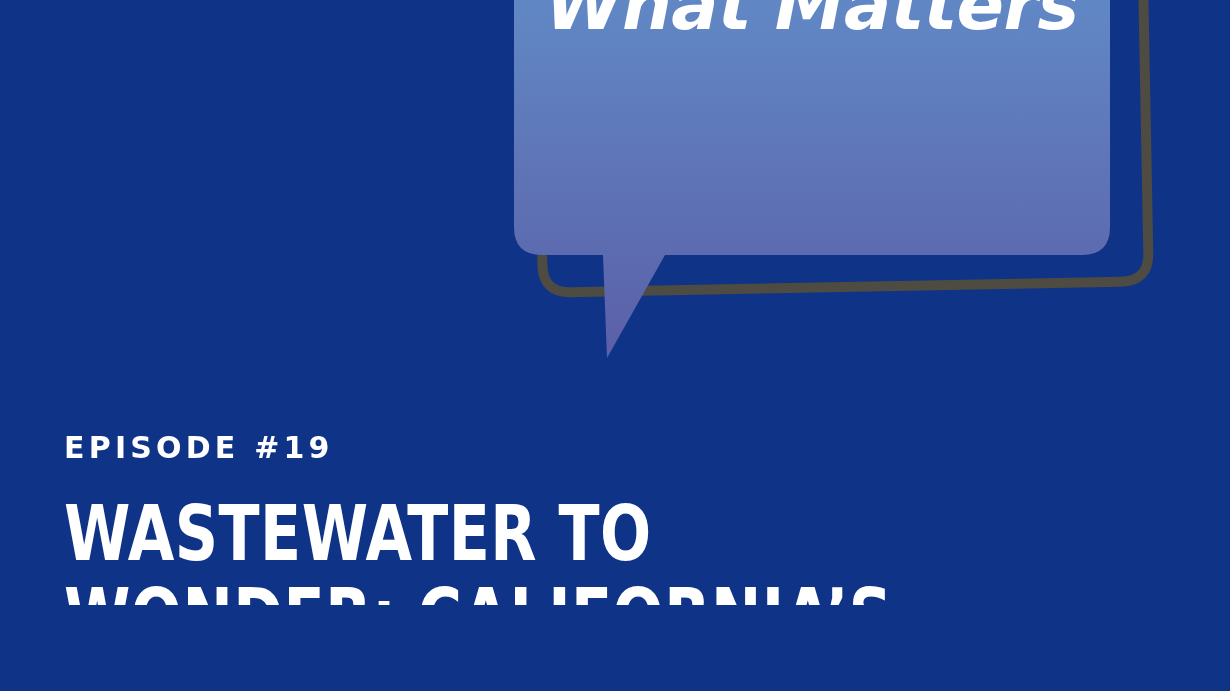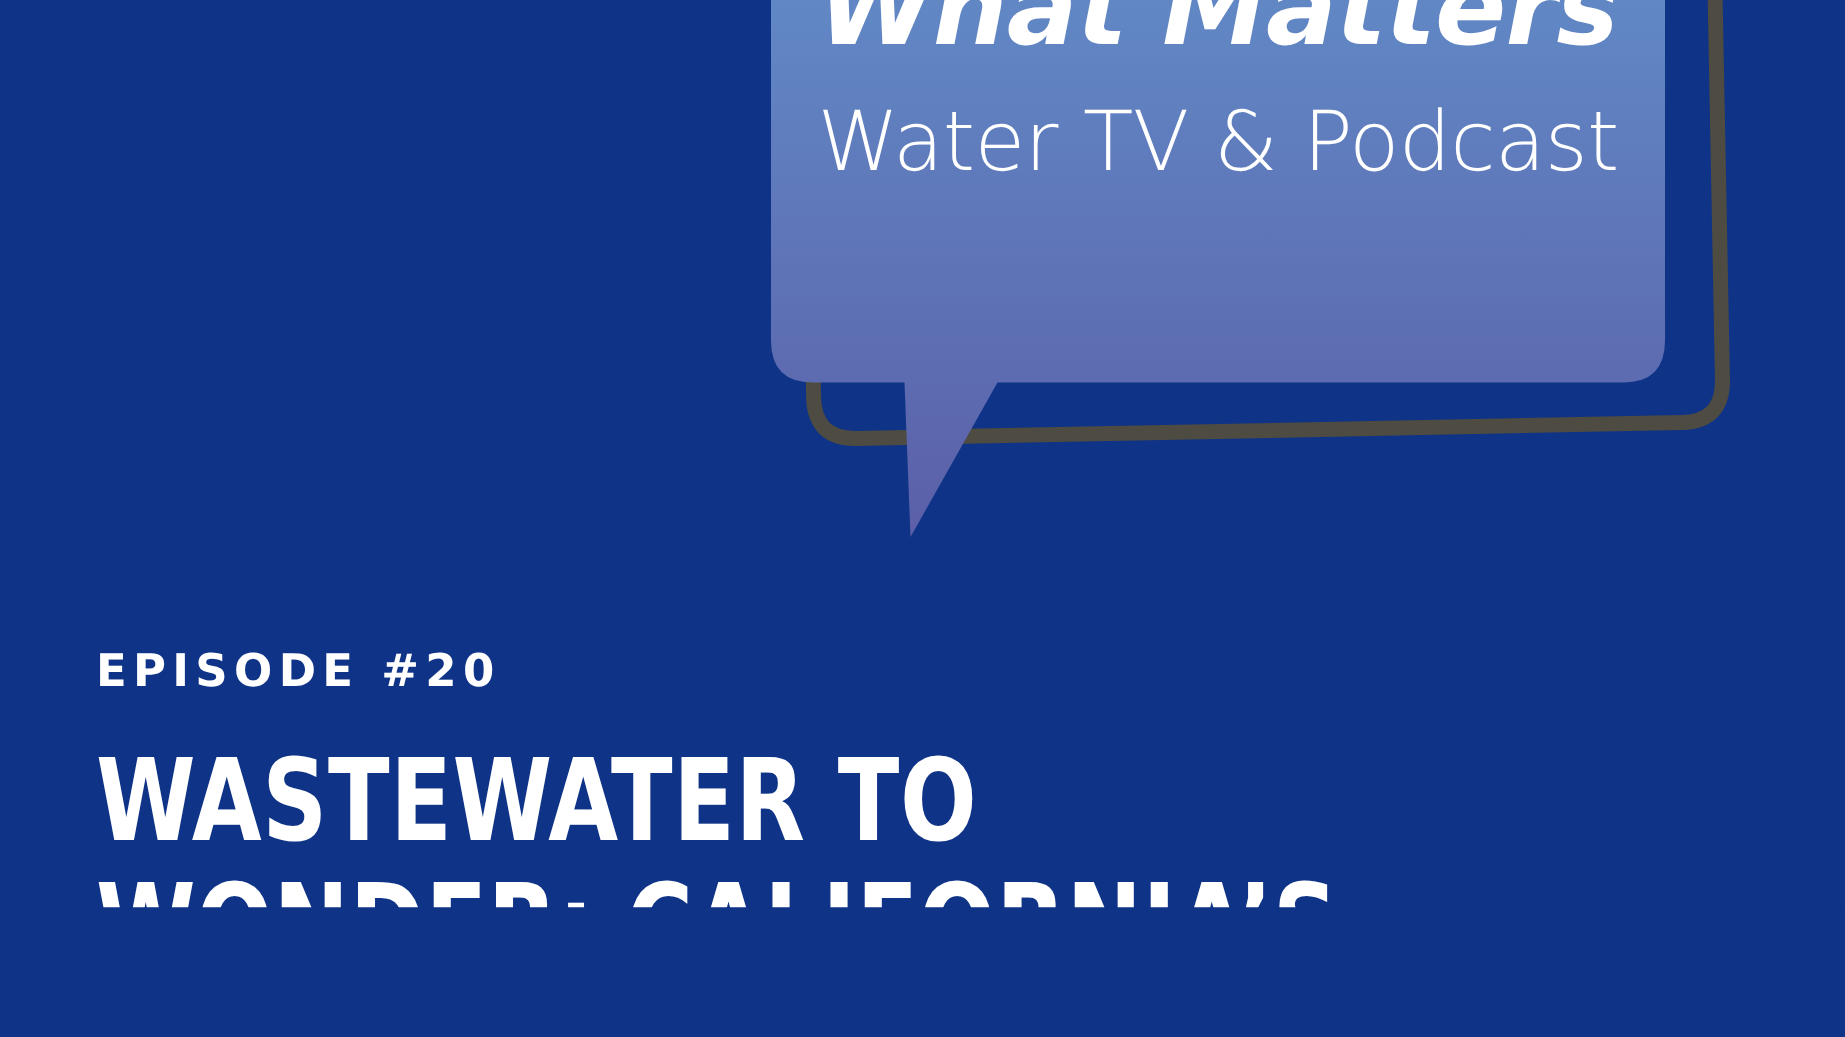--- a/index.html
+++ b/index.html
@@ -140,23 +140,22 @@
                  L 542 401
                  Q 514 401 514 373
                  L 514 -92
                  Q 514 -120 542 -120 Z" fill="url(#bubbleGrad)"></path>
       </g>
     </svg>
   </div>
 
   <div class="logo-text-layer">
     <div id="logo-title">What Matters</div>
-    <div id="logo-subtitle">Water TV &amp; Podcast</div>
   </div>
 
   <div id="episode-block">
-    <div id="episode-label">EPISODE #20</div>
+    <div id="episode-label">EPISODE #19</div>
     <div id="episode-title">WASTEWATER TO
 WONDER: CALIFORNIA’S
 CHARGE TO ADVANCED</div>
   </div>
 
 </div>
 
 </body></html>

